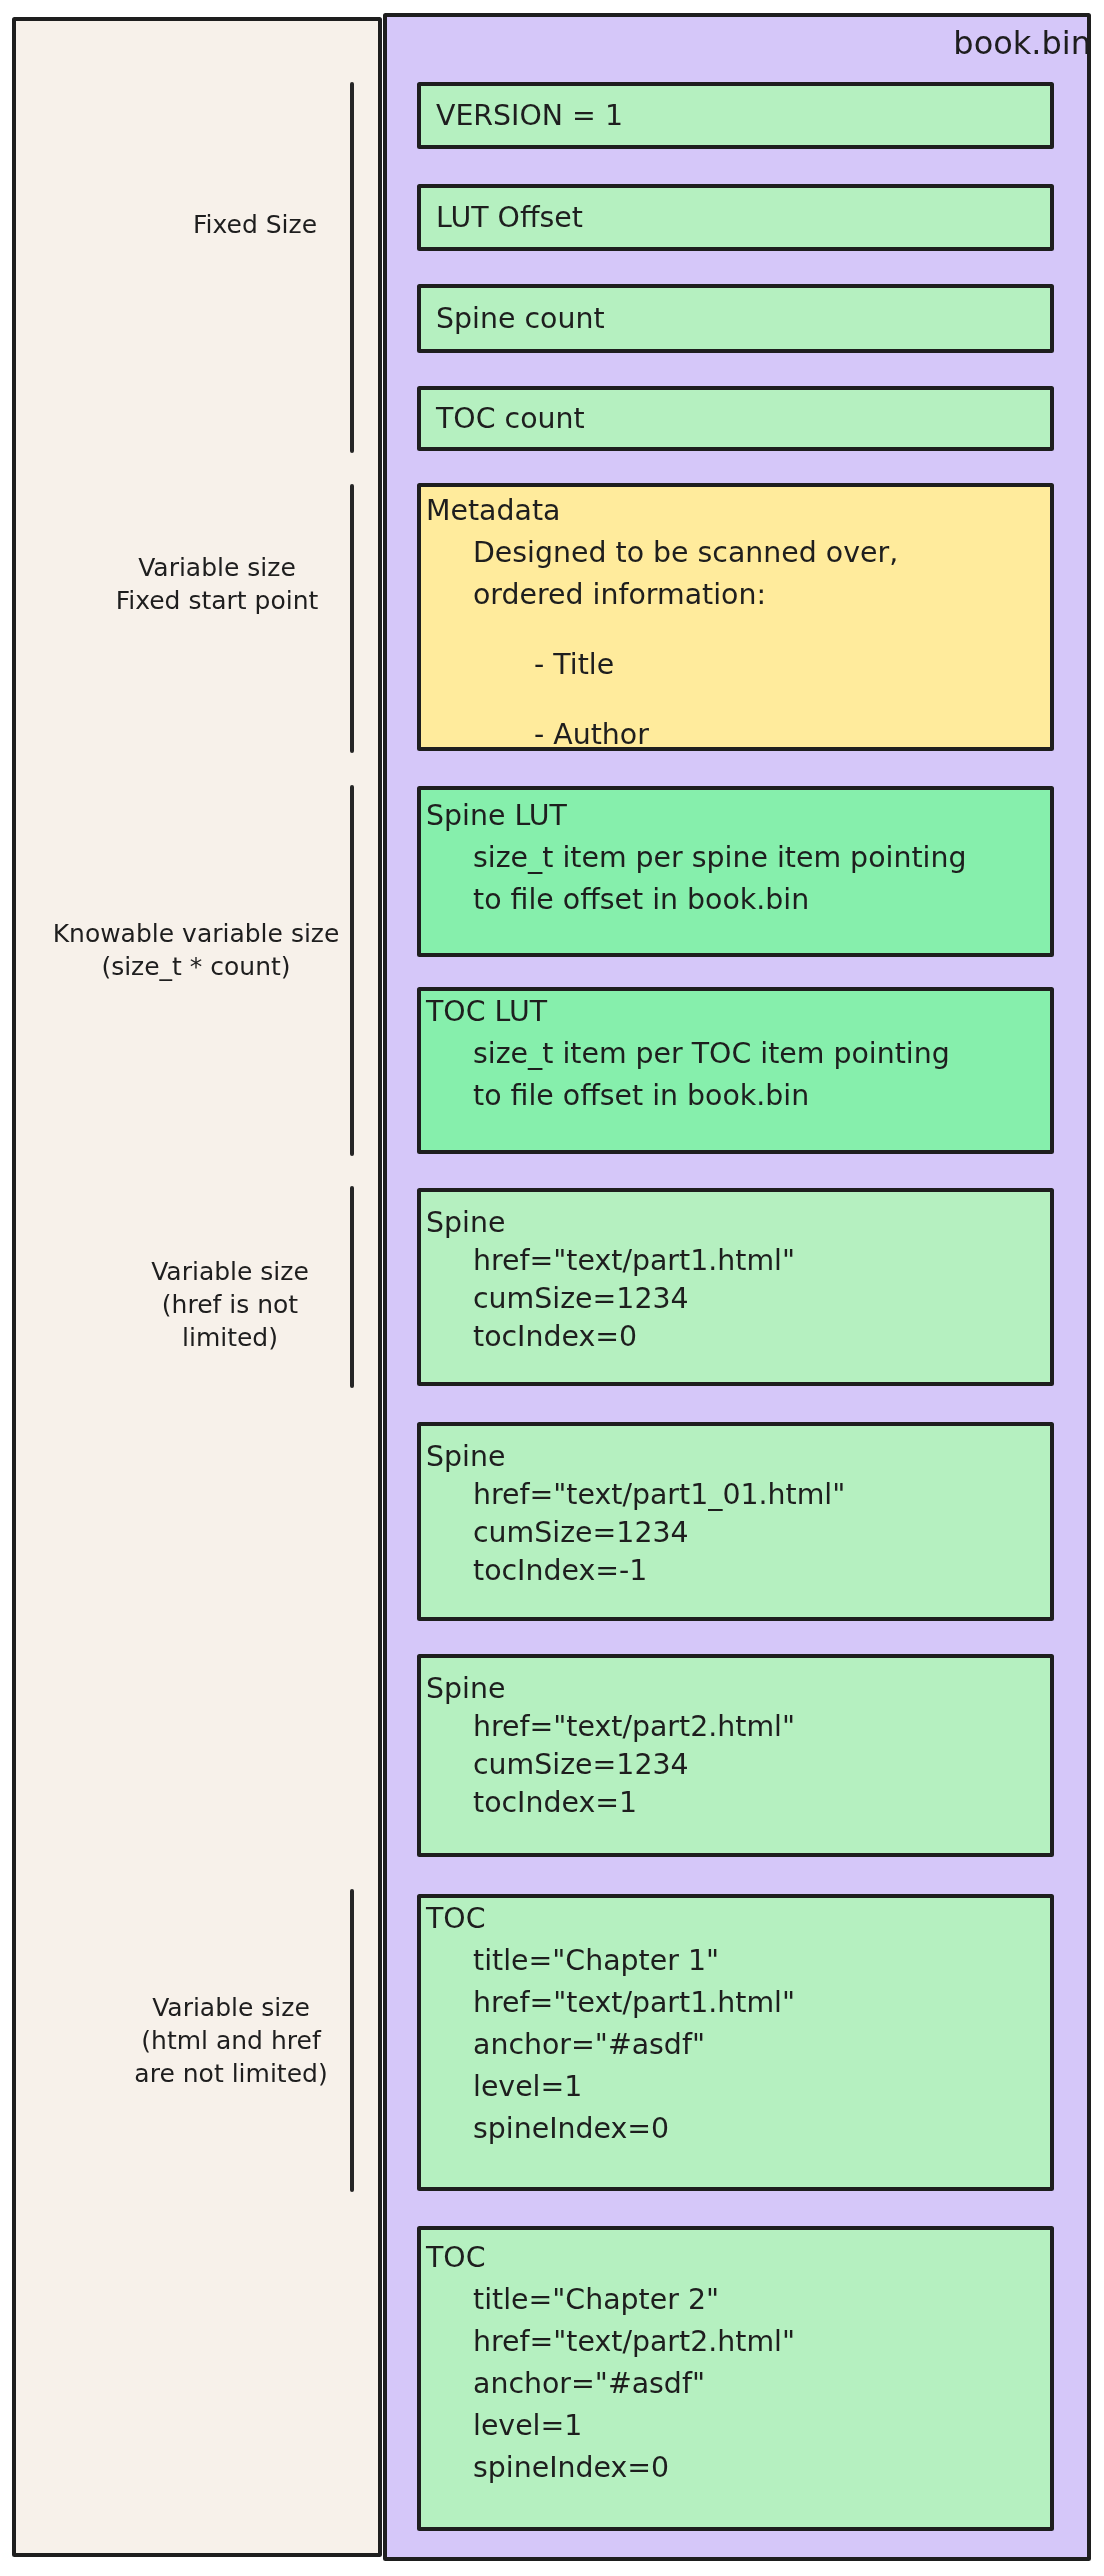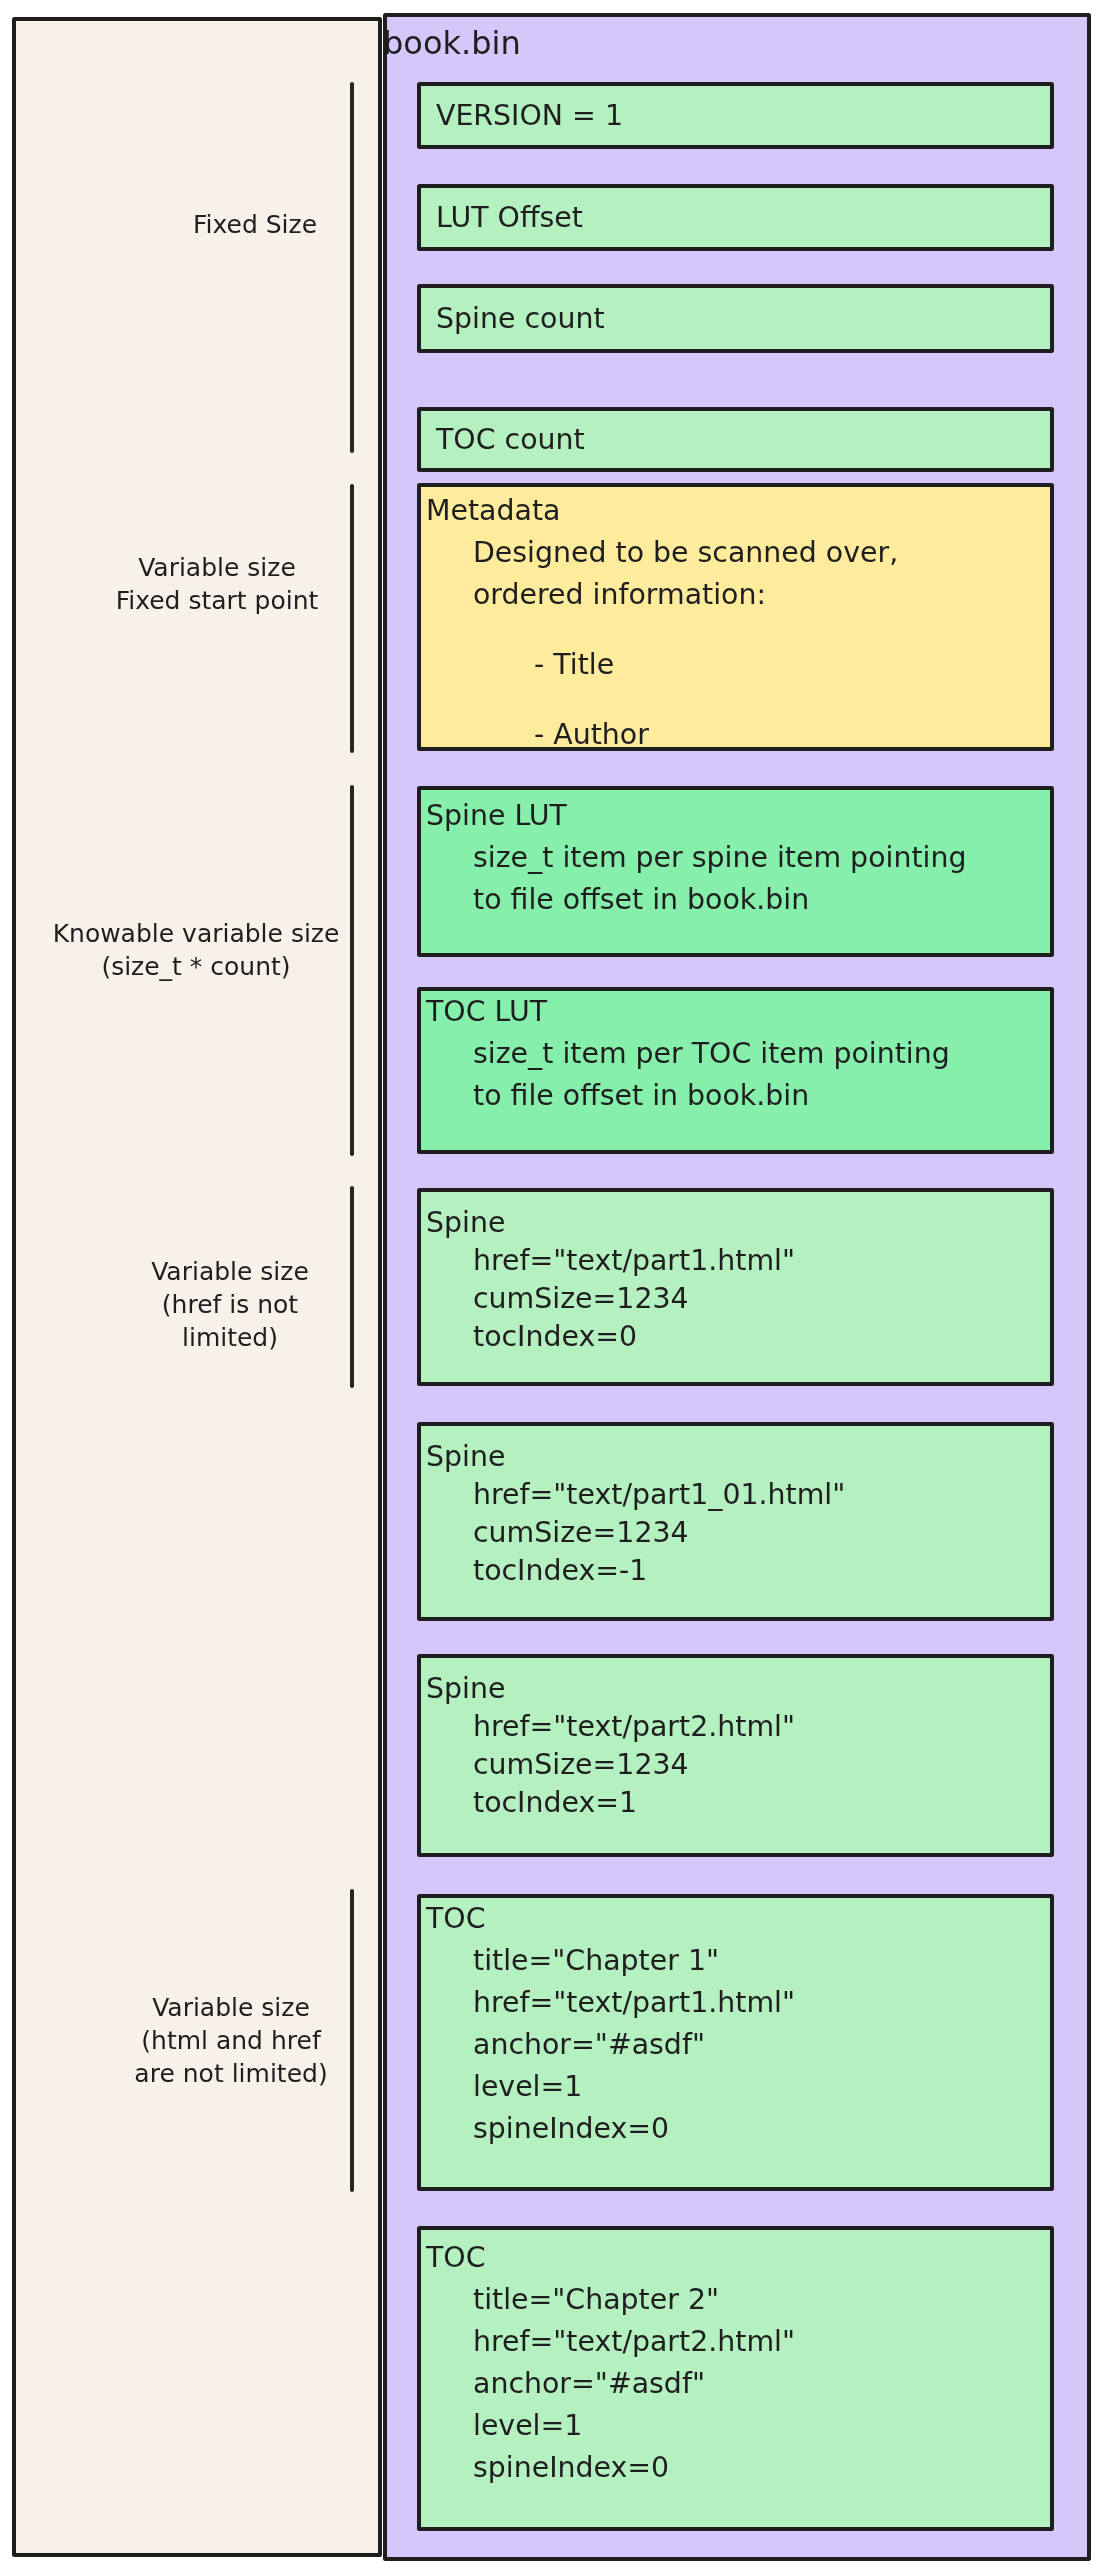--- a/index.html
+++ b/index.html
@@ -11,21 +11,21 @@
     color:#1e1e1e;
     overflow:hidden;
   }
   
   .panel{position:absolute;box-sizing:border-box;border:4.2px solid #1e1e1e;border-radius:2.5px;}
   #left-panel{left:11.7px;top:16.7px;width:370px;height:2540px;background:#f7f1ea;}
   #file-panel{left:383px;top:12.5px;width:708px;height:2548px;background:#d5c7f9;}
   
   .file-title{
     position:absolute;left:383px;top:25px;width:708px;
-    text-align:left;font-size:32px;line-height:37px;color:#1e1e1e;
+    text-align:right;font-size:32px;line-height:37px;color:#1e1e1e;
   }
   
   .box{
     position:absolute;left:417px;width:637px;
     box-sizing:border-box;border:4.2px solid #1e1e1e;border-radius:2.5px;
     font-size:28.4px;color:#1e1e1e;
   }
   .green{background:#b5f0c0;}
   .blue{background:#86efac;}
   .yellow{background:#ffeb9c;}
@@ -56,21 +56,21 @@
 
   <div class="box green single" style="top:82px;height:67px;">
     <div>VERSION = 1</div>
   </div>
   <div class="box green single" style="top:184px;height:67px;">
     <div>LUT Offset</div>
   </div>
   <div class="box green single" style="top:284px;height:69px;">
     <div>Spine count</div>
   </div>
-  <div class="box green single" style="top:386px;height:65px;margin-top:21px;">
+  <div class="box green single" style="top:386px;height:65px;">
     <div>TOC count</div>
   </div>
 
   <div class="box yellow" style="top:483px;height:268px;padding-top:3.3px;">
     <div class="line i0">Metadata</div>
     <div class="line i1">Designed to be scanned over,</div>
     <div class="line i1">ordered information:</div>
     <div class="line i2">- Title</div>
     <div class="line i2">- Author</div>
     <div class="line i2">- Book cover path</div>

